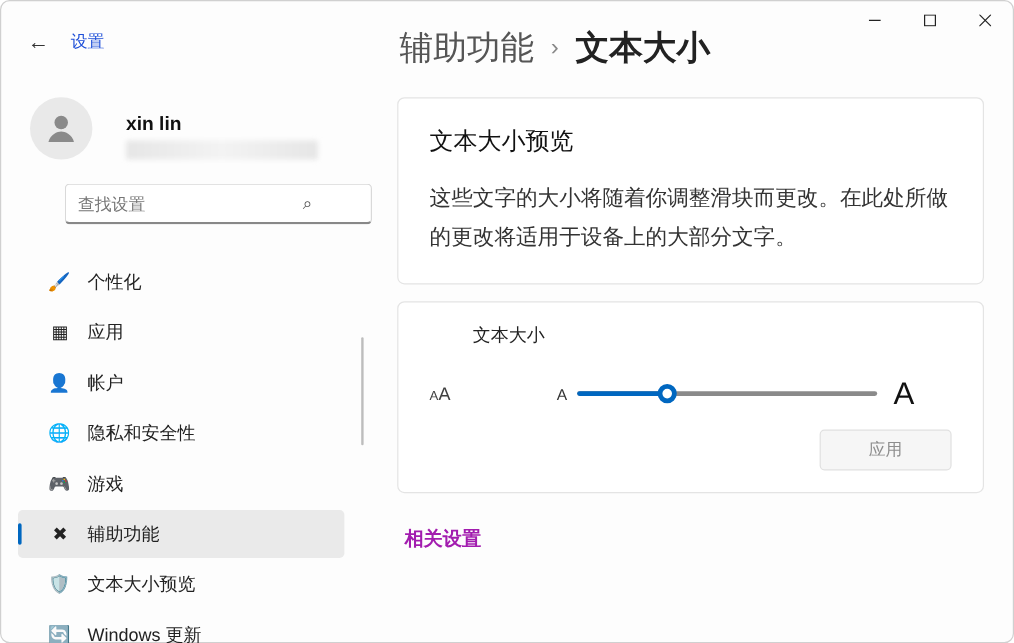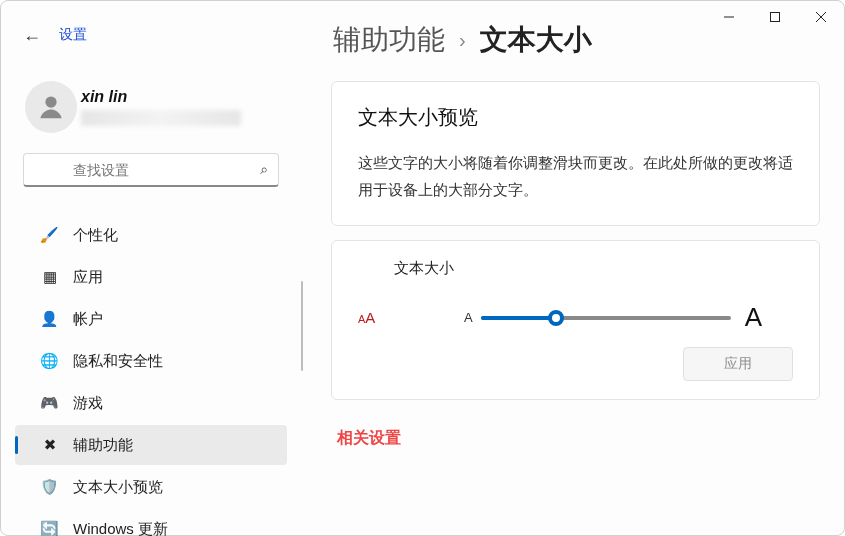--- a/index.html
+++ b/index.html
@@ -23,40 +23,41 @@
     position: absolute; left: 0; top: 0; width: 300px; height: 100%;
     padding-top: 18px;
   }
   .back-row {
     display: flex; align-items: center; gap: 18px; padding-left: 22px; height: 32px;
   }
   .back-arrow { font-size: 18px; color: #333; line-height: 1; }
   .app-title { font-size: 14px; color: #1d4ed8; }
 
   .user-block {
-    display: flex; align-items: center; gap: 4px; margin: 30px 0 20px 24px; font-style: italic;
+    display: flex; align-items: flex-end; gap: 28px; margin: 30px 0 20px 24px;
   }
   .avatar {
     width: 52px; height: 52px; border-radius: 50%; background: #e9e9e9;
     display: flex; align-items: center; justify-content: center;
   }
   .avatar svg { width: 30px; height: 30px; fill: #8a8a8a; }
   .user-texts { display: flex; flex-direction: column; }
   .user-name { font-size: 16px; font-weight: 600; color: #111; }
   .user-email {
     width: 160px; height: 16px; margin-top: 4px;
     background: linear-gradient(90deg,#e6e6e6,#f3f3f3,#e6e6e6); border-radius: 2px;
     filter: blur(2px);
   }
 
   .search-wrap { padding: 0 22px; }
   .search {
     width: 100%; height: 34px; border: 1px solid #d9d9d9; border-bottom: 2px solid #888;
     border-radius: 4px; background: #fff; display: flex; align-items: center; padding: 0 10px;
-    justify-content: flex-end;
+    justify-content: flex-start;
+    margin-left: 31px;
   }
   .search input {
     border: none; outline: none; font-size: 14px; color: #555; background: transparent; width: 80%;
     font-family: inherit;
   }
   .search-icon { font-size: 14px; color: #555; }
 
   .nav {
     margin-top: 28px; position: relative;
   }
@@ -92,28 +93,28 @@
   }
   .breadcrumb .parent { color: #555; }
   .breadcrumb .sep { color: #888; font-size: 20px; }
   .breadcrumb .current { font-weight: 600; }
 
   .card {
     margin: 14px 24px 0 6px; border: 1px solid #e4e4e4; border-radius: 6px; background: #fff;
     padding: 22px 26px;
   }
   .card h2 { font-size: 20px; font-weight: 400; color: #111; margin-bottom: 18px; }
-  .preview-text { font-size: 15px; color: #333; line-height: 1.8; }
+  .preview-text { font-size: 18px; color: #333; line-height: 1.8; }
 
   .slider-card { padding: 18px 26px 18px 26px; }
   .slider-title { font-size: 15px; color: #222; margin-left: 36px; margin-bottom: 24px; }
   .slider-row {
     display: flex; align-items: center; gap: 0; position: relative;
   }
-  .aa-icon { font-size: 15px; color: #b91c1c; width: 56px; }
+  .aa-icon { font-size: 15px; color: #404040; width: 56px; }
   .aa-icon .small { font-size: 11px; }
   .a-min { font-size: 13px; color: #333; margin-right: 8px; margin-left: 50px;}
   .slider {
     position: relative; width: 250px; height: 20px;
   }
   .track {
     position: absolute; left: 0; right: 0; top: 8px; height: 4px; background: #8a8a8a; border-radius: 2px;
   }
   .track-fill {
     position: absolute; left: 0; width: 30%; top: 8px; height: 4px; background: #0067c0; border-radius: 2px;
@@ -123,21 +124,21 @@
     border-radius: 50%; background: #fff; border: 4px solid #0067c0;
   }
   .a-max { font-size: 26px; font-weight: 400; color: #111; margin-left: 14px; }
   .apply-row { display: flex; justify-content: flex-end; margin-top: 14px; }
   .apply-btn {
     min-width: 110px; height: 34px; border: 1px solid #e0e0e0; border-radius: 4px;
     background: #f6f6f6; color: #8d8d8d; font-size: 14px; display: flex; align-items: center; justify-content: center;
   }
 
   .related {
-    margin: 28px 24px 0 12px; font-size: 16px; font-weight: 600; color: #ef4444;
+    margin: 28px 24px 0 12px; font-size: 16px; font-weight: 600; color: #a21caf;
   }
 </style>
 </head>
 <body>
 
 <div class="window">
 
   <div class="titlebar-controls">
     <div class="titlebar-btn">
       <svg viewBox="0 0 10 10">

